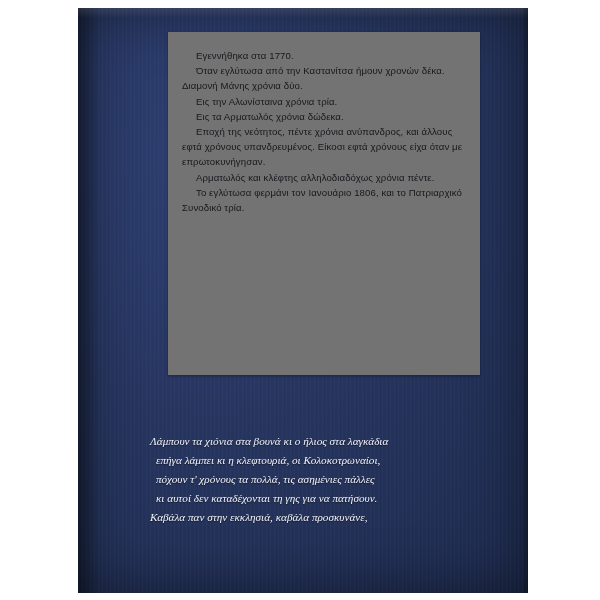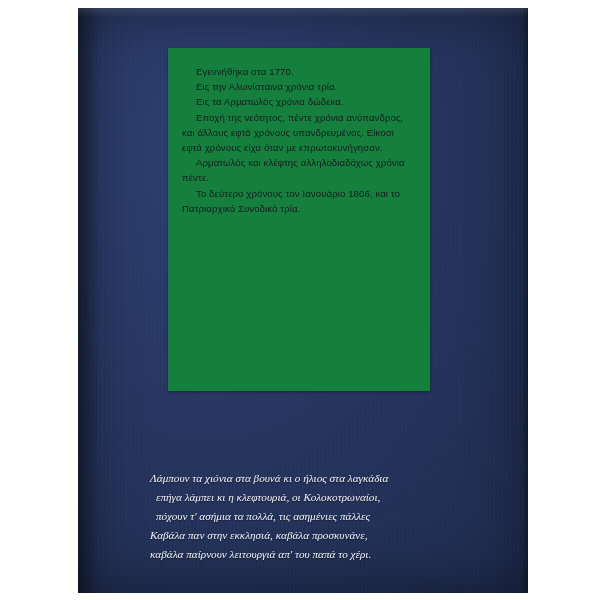--- a/index.html
+++ b/index.html
@@ -61,24 +61,24 @@
     width: 450px;
     height: 10px;
     background: linear-gradient(180deg, rgba(255,255,255,0.10), rgba(255,255,255,0));
     pointer-events: none;
   }
 
   
   .excerpt-panel {
     position: absolute;
     left: 168px;
-    top: 48px;
-    width: 262px;
+    top: 32px;
+    width: 312px;
     height: 343px;
-    background: #15803d;
+    background: #737373;
     box-shadow: 0 1px 3px rgba(0,0,0,0.35);
     padding: 16px 14px 12px 14px;
     box-sizing: border-box;
   }
   .excerpt-text {
     color: #16181c;
     font-family: "Liberation Sans", sans-serif;
     font-size: 9.6px;
     line-height: 15.2px;
     text-align: left;
@@ -95,21 +95,20 @@
     left: 150px;
     top: 432px;
     width: 310px;
     color: #f2f3f7;
     font-family: "Liberation Serif", serif;
     font-style: italic;
     font-size: 11.2px;
     line-height: 19px;
     text-align: left;
     text-shadow: 0 1px 1px rgba(0,0,0,0.5);
-    margin-top: 37px;
   }
   .verse p {
     margin: 0;
   }
   .verse p.indented {
     padding-left: 6px;
   }
 
   
   .right-edge {
@@ -128,29 +127,30 @@
 <div class="page">
 
   <div class="cover"></div>
   <div class="spine"></div>
   <div class="top-edge"></div>
   <div class="right-edge"></div>
 
   <div class="excerpt-panel">
     <div class="excerpt-text">
       <p>Εγεννήθηκα στα 1770.</p>
+      <p>Όταν εγλύτωσα από την Καστανίτσα ήμουν χρονών δέκα. Διαμονή Μάνης χρόνια δύο.</p>
       <p>Εις την Αλωνίσταινα χρόνια τρία.</p>
       <p>Εις τα Αρματωλός χρόνια δώδεκα.</p>
       <p>Εποχή της νεότητος, πέντε χρόνια ανύπανδρος, και άλλους εφτά χρόνους υπανδρευμένος. Είκοσι εφτά χρόνους είχα όταν με επρωτοκυνήγησαν.</p>
       <p>Αρματωλός και κλέφτης αλληλοδιαδόχως χρόνια πέντε.</p>
-      <p>Το δεύτερο χρόνους τον Ιανουάριο 1806, και το Πατριαρχικό Συνοδικό τρία.</p>
+      <p>Το εγλύτωσα φερμάνι τον Ιανουάριο 1806, και το Πατριαρχικό Συνοδικό τρία.</p>
     </div>
   </div>
 
   <div class="verse">
     <p>Λάμπουν τα χιόνια στα βουνά κι ο ήλιος στα λαγκάδια</p>
     <p class="indented">επήγα λάμπει κι η κλεφτουριά, οι Κολοκοτρωναίοι,</p>
-    <p class="indented">πόχουν τ' ασήμια τα πολλά, τις ασημένιες πάλλες</p>
+    <p class="indented">πόχουν τ' χρόνους τα πολλά, τις ασημένιες πάλλες</p>
+    <p class="indented">κι αυτοί δεν καταδέχονται τη γης για να πατήσουν.</p>
     <p>Καβάλα παν στην εκκλησιά, καβάλα  προσκυνάνε,</p>
-    <p>καβάλα παίρνουν λειτουργιά απ' του παπά το χέρι.</p>
   </div>
 
 </div>
 
 </body></html>

